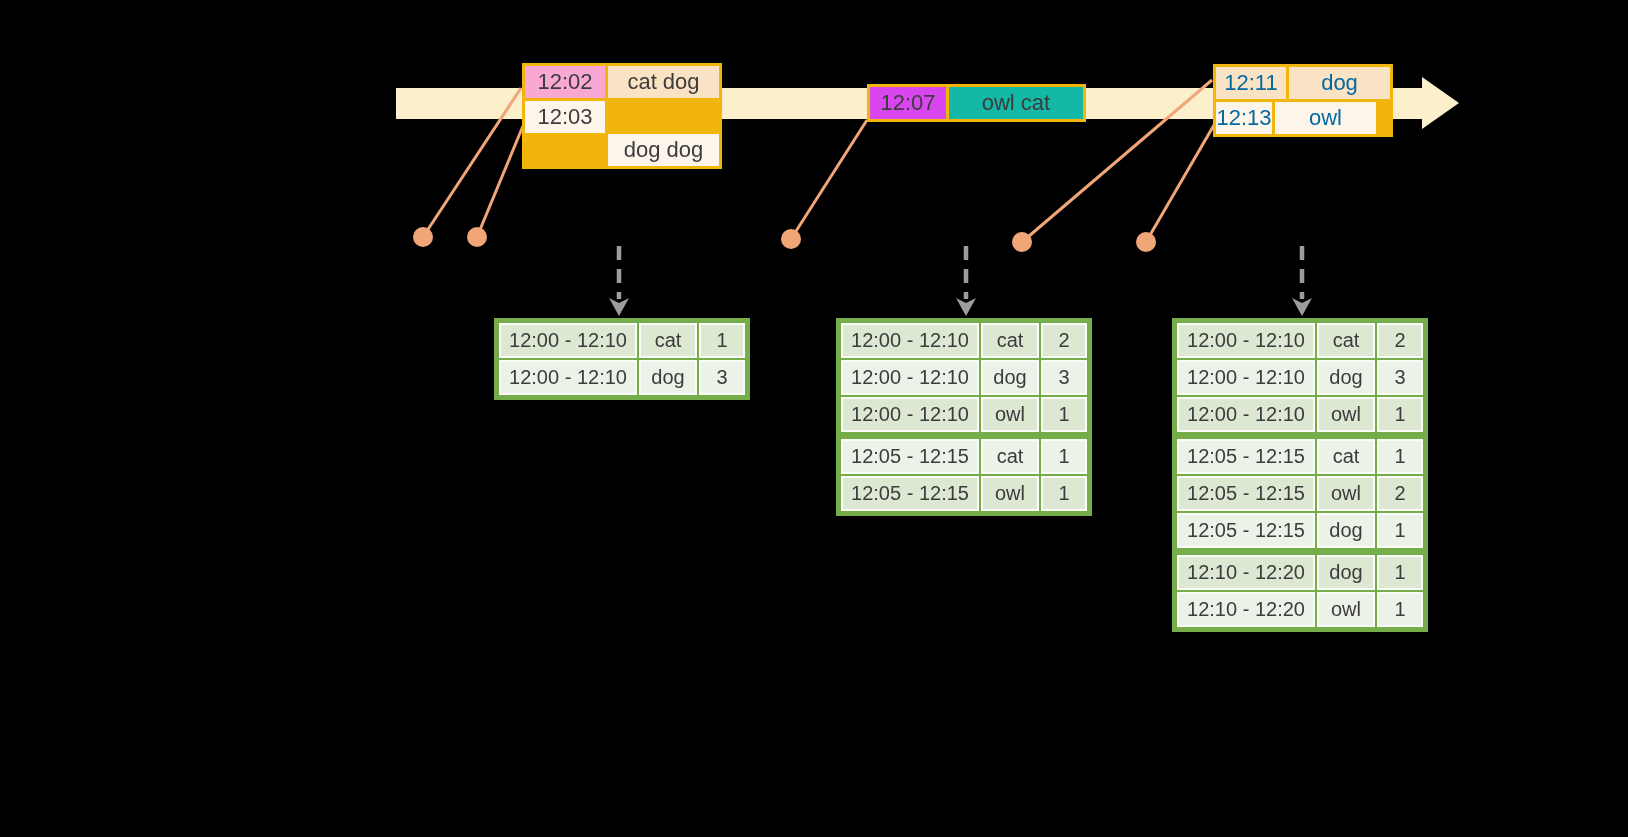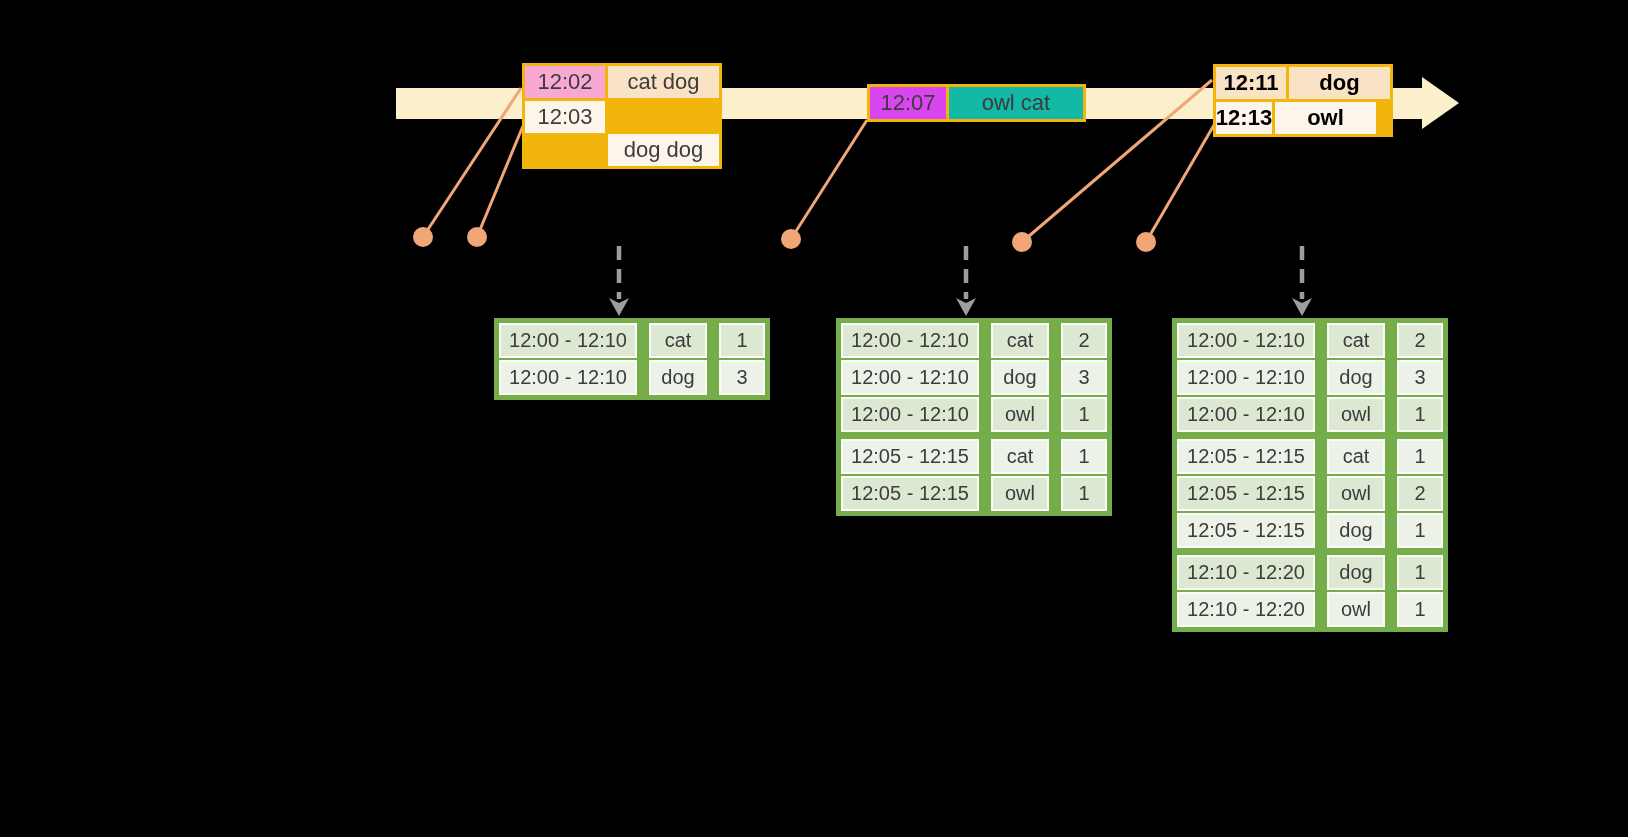--- a/index.html
+++ b/index.html
@@ -5,21 +5,21 @@
   html,body{margin:0;padding:0;background:#000;}
   #canvas{
     position:relative;width:1628px;height:837px;overflow:hidden;background:#000;
     font-family:"Liberation Sans","DejaVu Sans",sans-serif;
   }
   #overlay{position:absolute;left:0;top:0;z-index:1;}
   .etable{position:absolute;z-index:2;display:flex;flex-direction:column;gap:3px;padding:3px;}
   .etable .erow{display:flex;gap:3px;}
   .etable .ecell{display:flex;align-items:center;justify-content:center;font-size:22px;}
   .rtable{position:absolute;z-index:2;display:flex;flex-direction:column;padding:5px;}
-  .rtable .rrow{display:flex;gap:12px;margin-top:2px;}
+  .rtable .rrow{display:flex;gap:2px;margin-top:2px;}
   .rtable .rrow:first-child{margin-top:0;}
   .rtable .rrow.group-gap{margin-top:7px;}
   .rtable .rcell{display:flex;align-items:center;justify-content:center;font-size:20px;
     border:2px solid #fbfcf7;}
 </style>
 </head>
 <body>
 
 <div id="canvas">
   <svg id="overlay" width="1628" height="837">
@@ -52,21 +52,21 @@
           <div class="ecell" style="width: 80px; height: 32px; background: rgb(253, 245, 234);">12:03</div>
           <div class="ecell" style="width: 111px; height: 32px; background: rgb(253, 245, 234); margin-top: 33px;">dog dog</div>
         </div>
       </div>
       <div class="etable" style="left: 867px; top: 84px; background: rgb(242, 181, 11); color: rgb(60, 60, 60);">
         <div class="erow">
           <div class="ecell" style="width: 76px; height: 32px; background: #d946ef;">12:07</div>
           <div class="ecell" style="width: 134px; height: 32px; background: #14b8a6;">owl cat</div>
         </div>
       </div>
-      <div class="etable" style="left: 1213px; top: 64px; background: rgb(242, 181, 11); color: #000000; font-weight: bold;">
+      <div class="etable" style="left: 1213px; top: 64px; background: rgb(242, 181, 11); color: #0369a1;">
         <div class="erow">
           <div class="ecell" style="width: 70px; height: 32px; background: rgb(250, 226, 196);">12:11</div>
           <div class="ecell" style="width: 101px; height: 32px; background: rgb(250, 226, 196);">dog</div>
         </div>
         <div class="erow">
           <div class="ecell" style="width: 56px; height: 32px; background: rgb(253, 245, 234);">12:13</div>
           <div class="ecell" style="width: 101px; height: 32px; background: rgb(253, 245, 234);">owl</div>
         </div>
       </div>
     </div>

